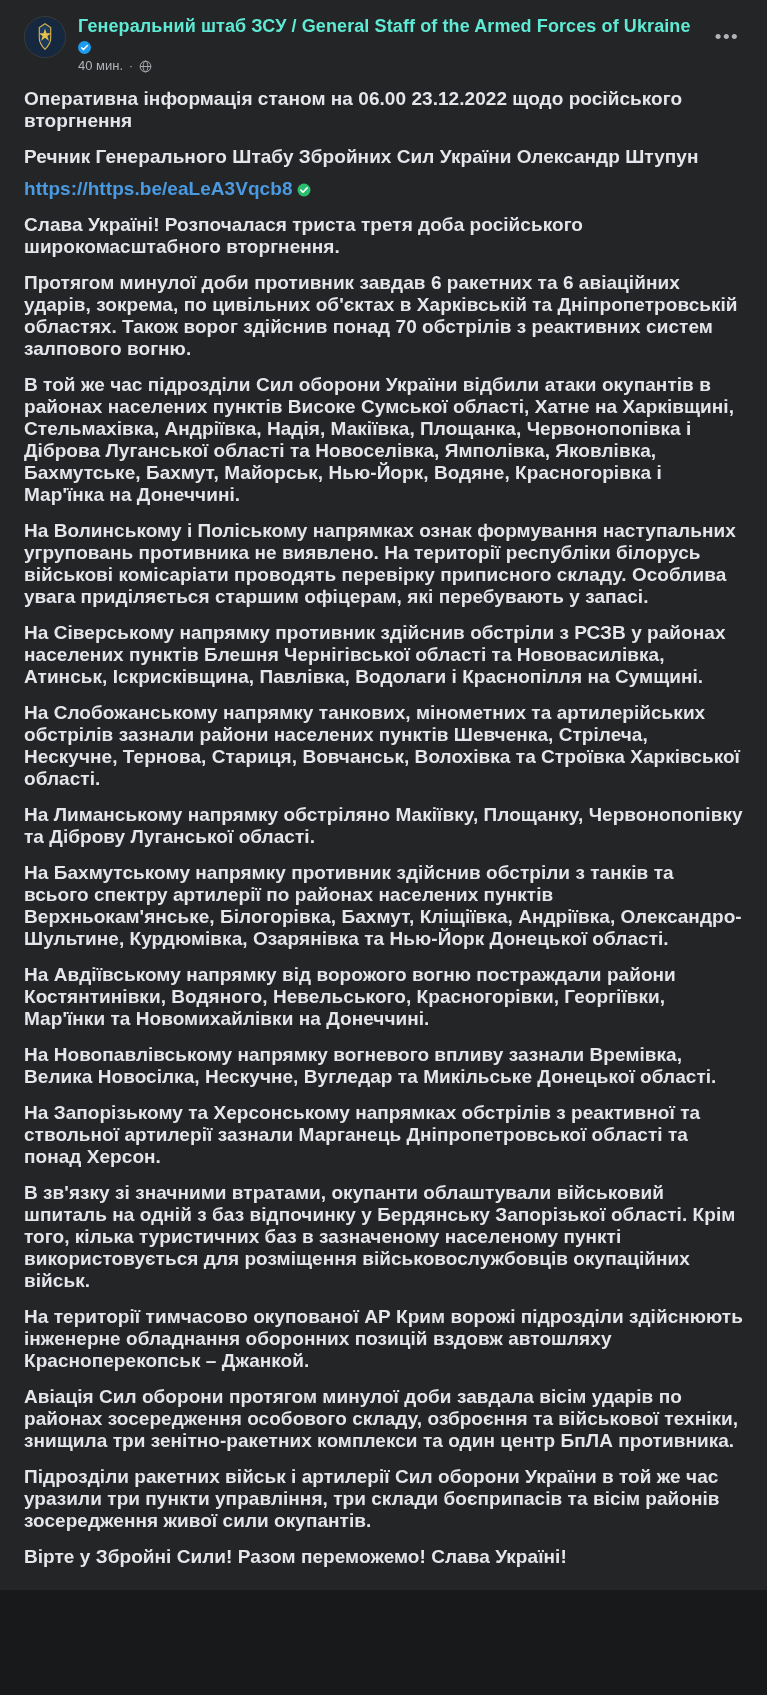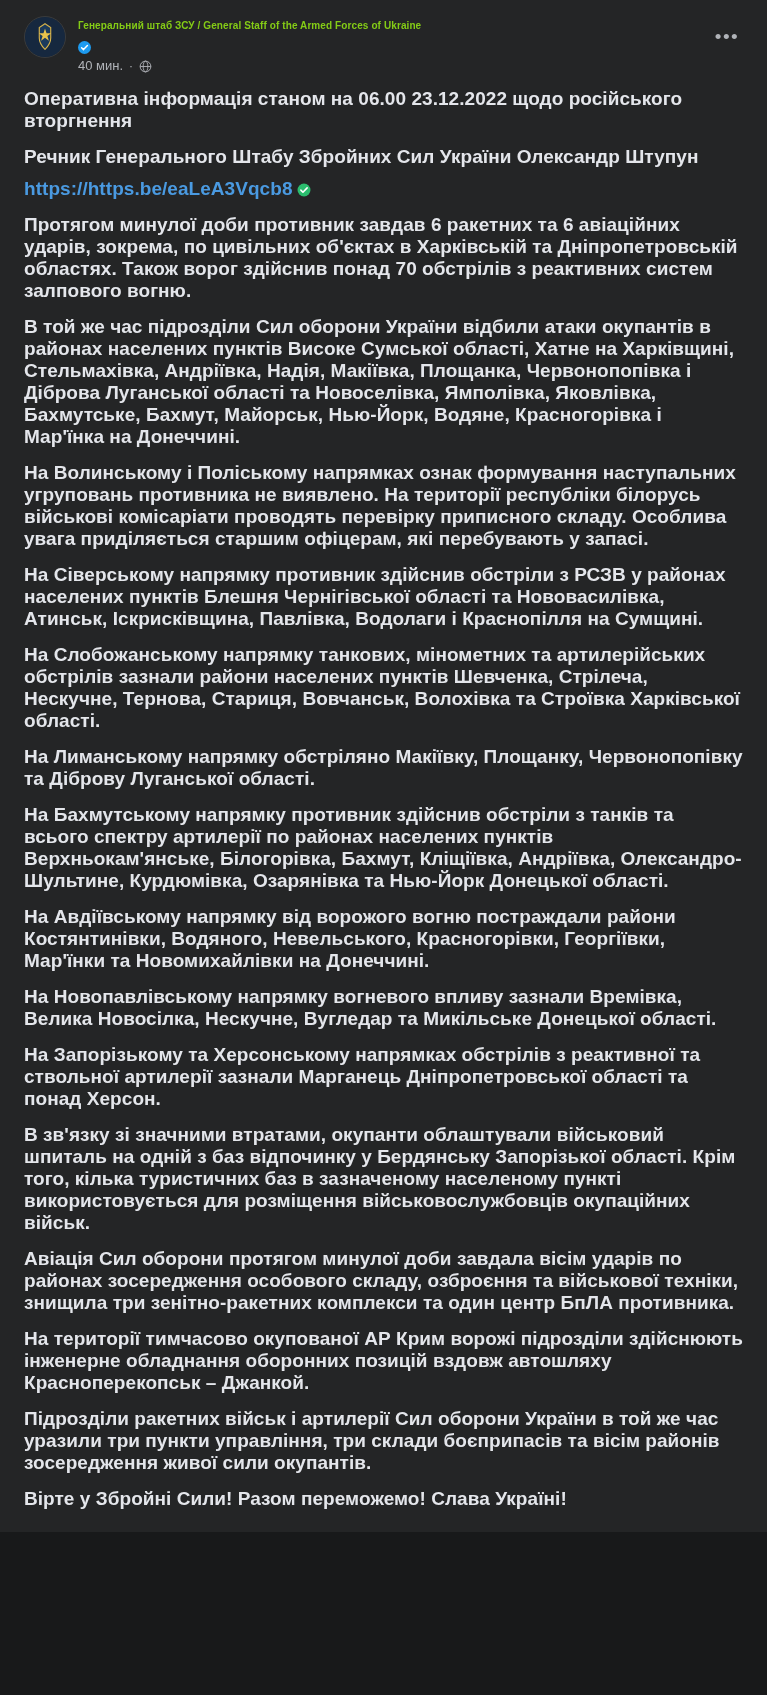--- a/index.html
+++ b/index.html
@@ -37,22 +37,22 @@
     justify-content: center;
     overflow: hidden;
   }
   .avatar svg { display: block; }
   .header-text {
     flex: 1 1 auto;
     min-width: 0;
     padding-right: 40px;
   }
   .page-name {
-    color: #84cc16;
-    font-size: 10px;
+    color: #5eead4;
+    font-size: 18px;
     font-weight: bold;
     line-height: 20px;
     letter-spacing: .1px;
   }
   .verified-row {
     margin-top: 2px;
     height: 16px;
     display: flex;
     align-items: center;
   }
@@ -164,29 +164,30 @@
 
     <p class="para">Оперативна інформація станом на 06.00 23.12.2022 щодо російського вторгнення</p>
 
     <p class="para para-tight">Речник Генерального Штабу Збройних Сил України Олександр Штупун</p>
 
     <p class="para"><a class="link" href="#">https://https.be/eaLeA3Vqcb8</a><span class="inline-check"><svg width="14" height="14" viewBox="0 0 16 16" aria-hidden="true">
             <circle cx="8" cy="8" r="7.4" fill="#2bbd6e"></circle>
             <path d="M4.4 8.2 L6.8 10.6 L11.6 5.6" fill="none" stroke="#ffffff" stroke-width="1.8" stroke-linecap="round" stroke-linejoin="round"></path>
           </svg></span></p>
 
+    <p class="para">Слава Україні! Розпочалася триста третя доба російського широкомасштабного вторгнення.</p>
     <p class="para">Протягом минулої доби противник завдав 6 ракетних та 6 авіаційних ударів, зокрема, по цивільних об'єктах в Харківській та Дніпропетровській областях. Також ворог здійснив понад 70 обстрілів з реактивних систем залпового вогню.</p>
     <p class="para">В той же час підрозділи Сил оборони України відбили атаки окупантів в районах населених пунктів Високе Сумської області, Хатне на Харківщині, Стельмахівка, Андріївка, Надія, Макіївка, Площанка, Червонопопівка і Діброва Луганської області та Новоселівка, Ямполівка, Яковлівка, Бахмутське, Бахмут, Майорськ, Нью-Йорк, Водяне, Красногорівка і Мар'їнка на Донеччині.</p>
     <p class="para">На Волинському і Поліському напрямках ознак формування наступальних угруповань противника не виявлено. На території республіки білорусь військові комісаріати проводять перевірку приписного складу. Особлива увага приділяється старшим офіцерам, які перебувають у запасі.</p>
     <p class="para">На Сіверському напрямку противник здійснив обстріли з РСЗВ у районах населених пунктів Блешня Чернігівської області та Нововасилівка, Атинськ, Іскрисківщина, Павлівка, Водолаги і Краснопілля на Сумщині.</p>
     <p class="para">На Слобожанському напрямку танкових, мінометних та артилерійських обстрілів зазнали райони населених пунктів Шевченка, Стрілеча, Нескучне, Тернова, Стариця, Вовчанськ, Волохівка та Строївка Харківської області.</p>
     <p class="para">На Лиманському напрямку обстріляно Макіївку, Площанку, Червонопопівку та Діброву Луганської області.</p>
     <p class="para">На Бахмутському напрямку противник здійснив обстріли з танків та всього спектру артилерії по районах населених пунктів Верхньокам'янське, Білогорівка, Бахмут, Кліщіївка, Андріївка, Олександро-Шультине, Курдюмівка, Озарянівка та Нью-Йорк Донецької області.</p>
     <p class="para">На Авдіївському напрямку від ворожого вогню постраждали райони Костянтинівки, Водяного, Невельського, Красногорівки, Георгіївки, Мар'їнки та Новомихайлівки на Донеччині.</p>
     <p class="para">На Новопавлівському напрямку вогневого впливу зазнали Времівка, Велика Новосілка, Нескучне, Вугледар та Микільське Донецької області.</p>
     <p class="para">На Запорізькому та Херсонському напрямках обстрілів з реактивної та ствольної артилерії зазнали Марганець Дніпропетровської області та понад Херсон.</p>
     <p class="para">В зв'язку зі значними втратами, окупанти облаштували військовий шпиталь на одній з баз відпочинку у Бердянську Запорізької області. Крім того, кілька туристичних баз в зазначеному населеному пункті використовується для розміщення військовослужбовців окупаційних військ.</p>
+    <p class="para">На території тимчасово окупованої АР Крим ворожі підрозділи здійснюють інженерне обладнання оборонних позицій вздовж автошляху Красноперекопськ – Джанкой.</p>
     <p class="para">Авіація Сил оборони протягом минулої доби завдала вісім ударів по районах зосередження особового складу, озброєння та військової техніки, знищила три зенітно-ракетних комплекси та один центр БпЛА противника.</p>
-    <p class="para">На території тимчасово окупованої АР Крим ворожі підрозділи здійснюють інженерне обладнання оборонних позицій вздовж автошляху Красноперекопськ – Джанкой.</p>
     <p class="para">Підрозділи ракетних військ і артилерії Сил оборони України в той же час уразили три пункти управління, три склади боєприпасів та вісім районів зосередження живої сили окупантів.</p>
     <p class="para">Вірте у Збройні Сили! Разом переможемо!  Слава Україні!</p>
   </div>
 </div>
 
 </body></html>

